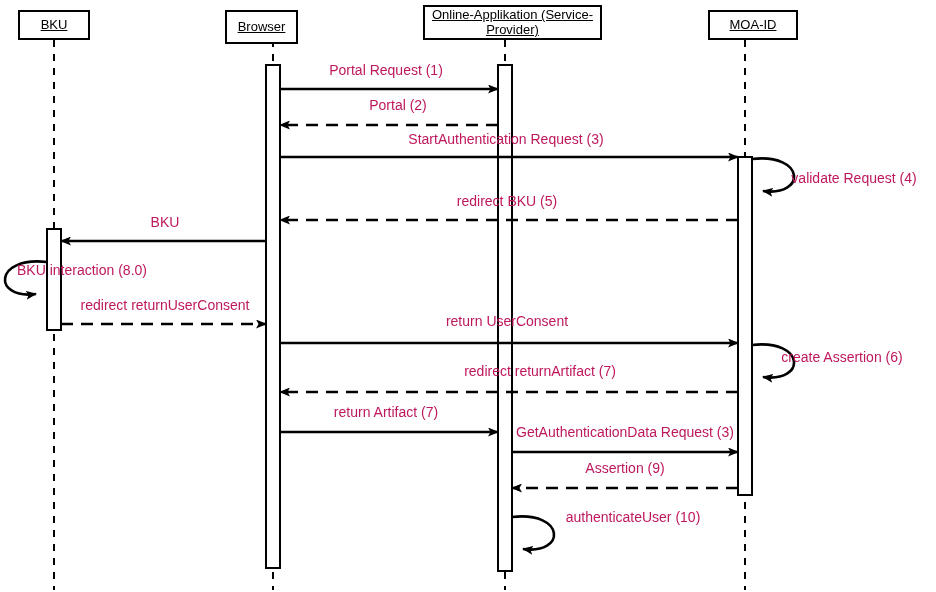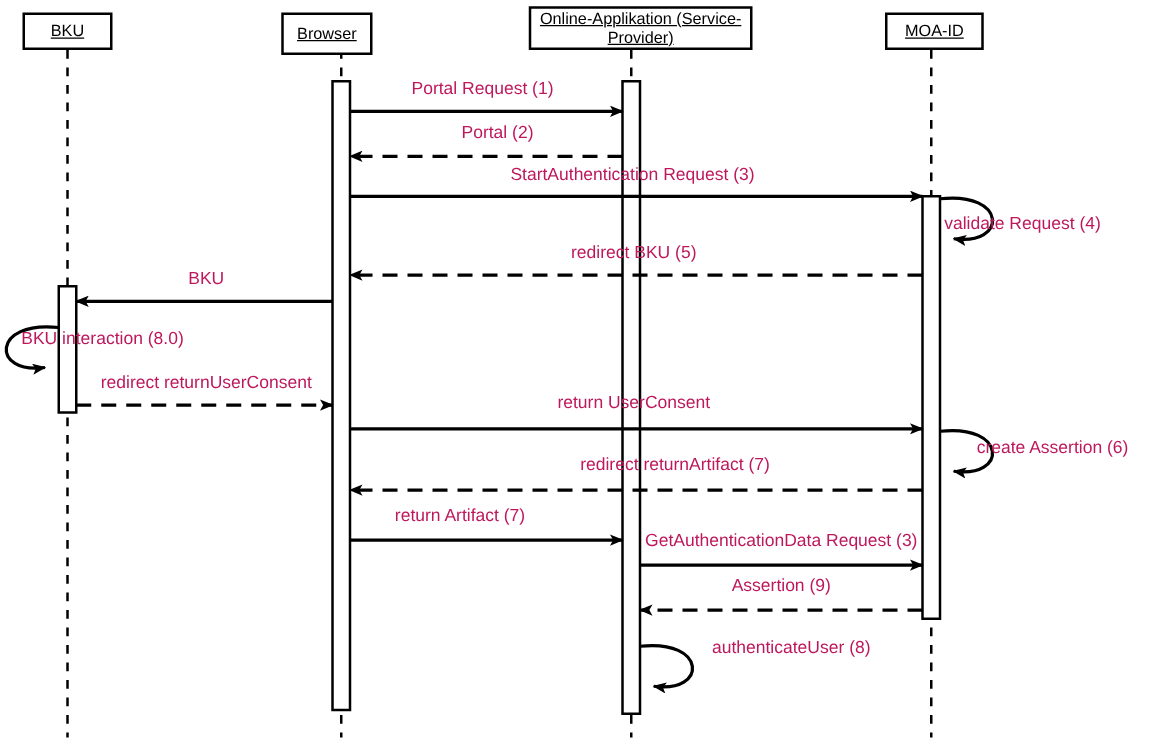--- a/index.html
+++ b/index.html
@@ -58,34 +58,34 @@
   <div id="heads">
       <div class="lifeline-head" style="left: 18px; top: 10px; width: 72px; height: 30px;">
         <span>BKU</span>
       </div>
       <div class="lifeline-head" style="left: 225px; top: 10px; width: 73px; height: 34px;">
         <span>Browser</span>
       </div>
       <div class="lifeline-head" style="left: 423px; top: 5px; width: 179px; height: 35px;">
         <span>Online-Applikation (Service-Provider)</span>
       </div>
-      <div class="lifeline-head" style="left: 708px; top: 10px; width: 79px; height: 30px; text-align: center;">
+      <div class="lifeline-head" style="left: 708px; top: 10px; width: 90px; height: 30px; text-align: center;">
         <span>MOA-ID</span>
       </div>
     </div>
   <div id="labels">
       <div class="msg-label" style="left: 386px; top: 70px; transform: translate(-50%, -50%);">Portal Request (1)</div>
       <div class="msg-label" style="left: 386px; top: 105px; transform: translate(-50%, -50%); margin-left: 12px;">Portal (2)</div>
       <div class="msg-label" style="left: 506px; top: 139px; transform: translate(-50%, -50%);">StartAuthentication Request (3)</div>
-      <div class="msg-label" style="left: 818px; top: 178px; transform: translate(-50%, -50%);">validate Request (4)</div>
+      <div class="msg-label" style="left: 854px; top: 178px; transform: translate(-50%, -50%);">validate Request (4)</div>
       <div class="msg-label" style="left: 507px; top: 201px; transform: translate(-50%, -50%);">redirect BKU (5)</div>
       <div class="msg-label" style="left: 165px; top: 222px; transform: translate(-50%, -50%);">BKU</div>
       <div class="msg-label" style="left: 82px; top: 270px; transform: translate(-50%, -50%);">BKU interaction (8.0)</div>
       <div class="msg-label" style="left: 165px; top: 305px; transform: translate(-50%, -50%);">redirect returnUserConsent</div>
       <div class="msg-label" style="left: 507px; top: 321px; transform: translate(-50%, -50%);">return UserConsent</div>
       <div class="msg-label" style="left: 806px; top: 357px; transform: translate(-50%, -50%); margin-left: 36px;">create Assertion (6)</div>
       <div class="msg-label" style="left: 508px; top: 371px; transform: translate(-50%, -50%); margin-left: 32px;">redirect returnArtifact (7)</div>
-      <div class="msg-label" style="left: 368px; top: 412px; transform: translate(-50%, -50%); text-align: right;">return Artifact (7)</div>
+      <div class="msg-label" style="left: 386px; top: 412px; transform: translate(-50%, -50%); text-align: right;">return Artifact (7)</div>
       <div class="msg-label" style="left: 625px; top: 432px; transform: translate(-50%, -50%);">GetAuthenticationData Request (3)</div>
       <div class="msg-label" style="left: 625px; top: 468px; transform: translate(-50%, -50%);">Assertion (9)</div>
-      <div class="msg-label" style="left: 633px; top: 517px; transform: translate(-50%, -50%);">authenticateUser (8)</div>
+      <div class="msg-label" style="left: 633px; top: 517px; transform: translate(-50%, -50%);">authenticateUser (10)</div>
     </div>
 </div>
 
 </body></html>

